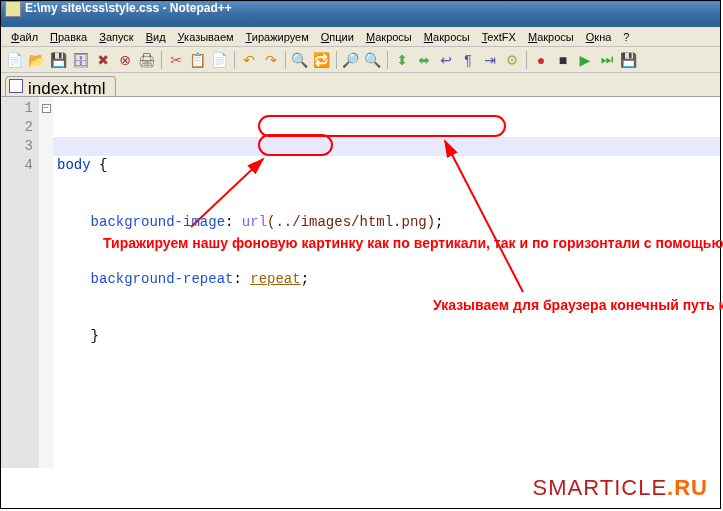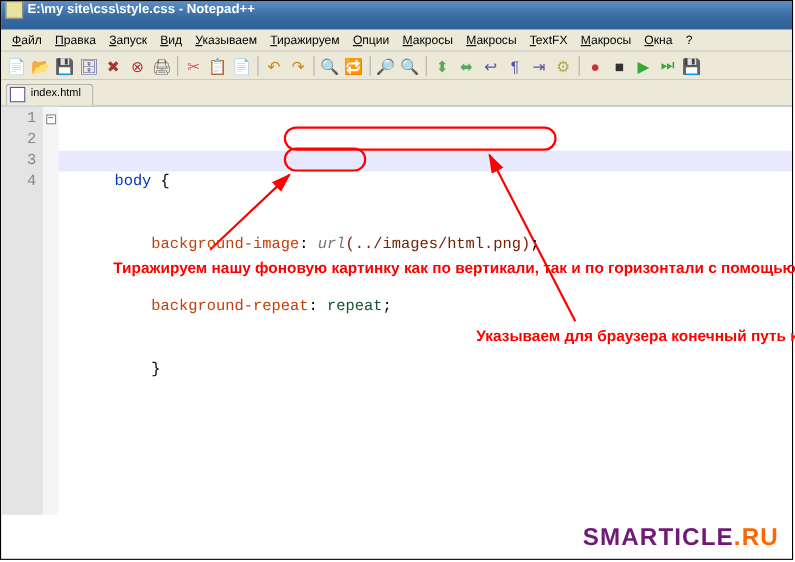--- a/index.html
+++ b/index.html
@@ -8,43 +8,43 @@
 .titlebar { height: 26px; background: linear-gradient(to bottom, #3a6ea5 0%, #5a8ec5 3%, #3a6ea5 50%, #2a5e95 100%); display: flex; align-items: flex-start; padding: 0 4px; color: #fff; font-weight: bold; font-size: 12px; }
 .titlebar .icon { width: 16px; height: 16px; margin-right: 4px; background: #e8e4a0; border: 1px solid #888; }
 .menubar { height: 20px; background: #ece9d8; display: flex; align-items: center; padding: 0 4px; border-bottom: 1px solid #c0c0c0; }
 .menubar span { padding: 2px 6px; cursor: default; text-decoration: underline; text-decoration-color: transparent; }
 .menubar span:first-letter { text-decoration: underline; }
 .menu-item { padding: 2px 6px; }
 .toolbar { height: 26px; background: #ece9d8; display: flex; align-items: center; padding: 2px 4px; gap: 2px; border-bottom: 1px solid #c0c0c0; }
 .tb-btn { width: 20px; height: 20px; display: flex; align-items: center; justify-content: center; font-size: 14px; cursor: default; border: 1px solid transparent; }
 .tb-sep { width: 1px; height: 18px; background: #b0b0b0; margin: 0 2px; }
 .tabbar { height: 24px; background: #ece9d8; display: flex; align-items: flex-end; padding: 0 4px; border-bottom: 1px solid #a0a0a0; }
-.tab { height: 20px; padding: 2px 10px 2px 22px; margin-right: 2px; border: 1px solid #a0a0a0; border-bottom: none; border-radius: 4px 4px 0 0; background: #ece9d8; font-size: 10px; position: relative; }
+.tab { height: 20px; padding: 2px 10px 2px 22px; margin-right: 2px; border: 1px solid #a0a0a0; border-bottom: none; border-radius: 4px 4px 0 0; background: #ece9d8; font-size: 17px; position: relative; }
 .tab.active { background: #fff; height: 22px; font-weight: bold; }
 .tab .doc-icon { position: absolute; left: 3px; top: 2px; width: 14px; height: 14px; background: #fff; border: 1px solid #55a; }
 .tab.active .doc-icon { background: #e8f0ff; border: 1px solid #3366cc; }
 .editor { display: flex; height: calc(100% - 96px - 40px); background: #fff; font-family: "Courier New", monospace; font-size: 14px; }
 .gutter { width: 38px; background: #e4e4e4; color: #888; text-align: right; padding: 2px 6px 2px 2px; line-height: 19px; }
 .fold-col { width: 14px; background: #f5f5f5; padding-top: 2px; line-height: 19px; }
 .fold-col .minus { display: block; width: 9px; height: 9px; border: 1px solid #888; background: #fff; color: #c00; font-size: 9px; line-height: 7px; text-align: center; margin: 5px auto 0; }
 .code { flex: 1; padding: 2px 4px; line-height: 19px; white-space: pre; position: relative; }
 .code .hl-line { position: absolute; left: 0; right: 0; height: 19px; background: #e8e8ff; z-index: 0; top: 40px; }
-.code .ln { position: relative; z-index: 1; margin-left: 47px; }
+.code .ln { position: relative; z-index: 1; }
 .tok-blue { color: #0033cc; }
-.tok-red { color: #c2410c; }
-.tok-purple { color: #14532d; }
+.tok-red { color: #1d4ed8; }
+.tok-purple { color: #a16207; text-decoration: underline; }
 .tok-brown { color: #772200; }
 .tok-black { color: #000; }
-.tok-url { color: #737373; font-style: italic; }
+.tok-url { color: #8b5cf6; }
 .oval { position: absolute; border: 2px solid #ff0000; border-radius: 14px; z-index: 5; pointer-events: none; }
 .annotation-layer { position: absolute; inset: 0; pointer-events: none; }
 .anno-text { position: absolute; color: #ff0000; font-family: Arial, sans-serif; font-size: 14px; font-weight: bold; line-height: 1.25; }
 svg.arrows { position: absolute; inset: 0; width: 100%; height: 100%; }
 .footer { position: absolute; bottom: 0; left: 0; right: 0; height: 40px; display: flex; align-items: center; justify-content: flex-end; padding-right: 12px; font-family: Arial, sans-serif; font-size: 22px; letter-spacing: 1px; }
-.footer .gray { color: #701a75; font-weight: bold; }
+.footer .gray { color: #b91c1c; font-weight: normal; }
 .footer .orange { color: #ff6600; font-weight: bold; }
 </style>
 </head>
 <body>
 
 <div class="window">
 
   <div class="titlebar">
     <span class="icon"></span>
     <span>E:\my site\css\style.css - Notepad++</span>

